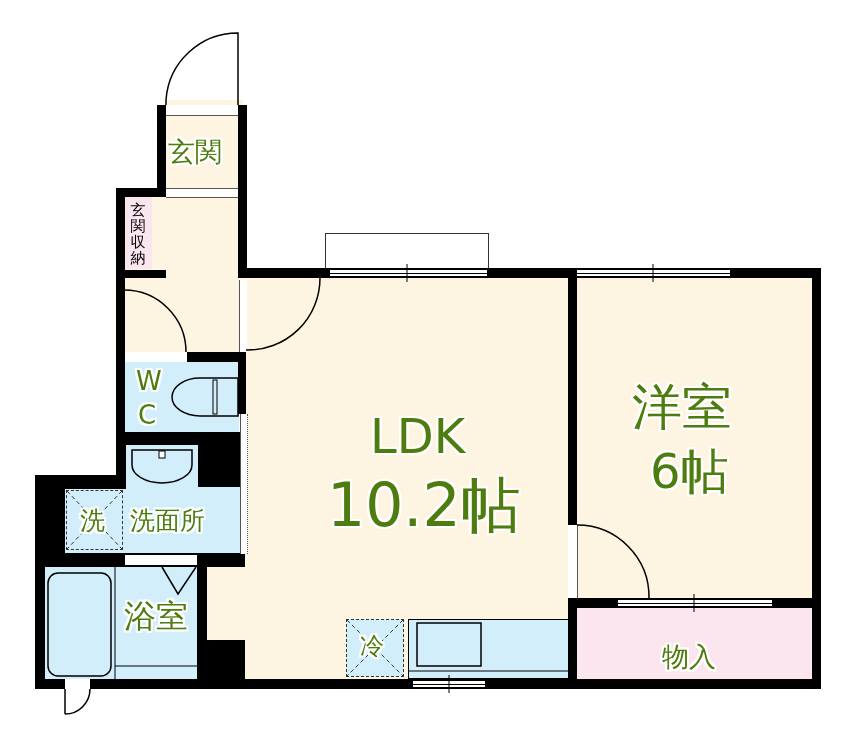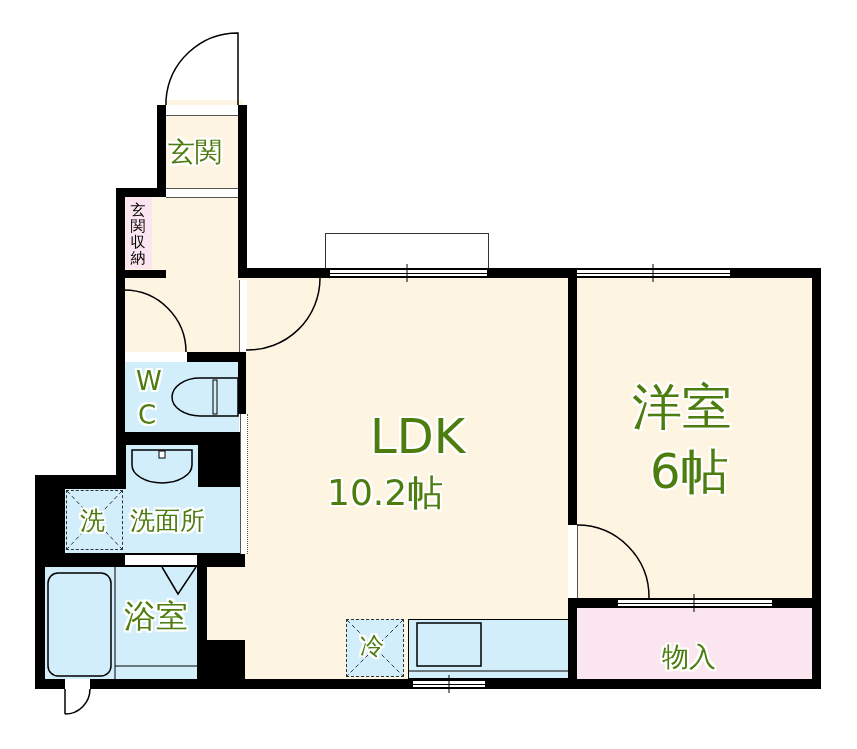--- a/index.html
+++ b/index.html
@@ -118,18 +118,18 @@
 
 <div class="label" style="left:136px;top:368px;font-size:26px;">W</div>
 <div class="label" style="left:138px;top:402px;font-size:26px;">C</div>
 
 <div class="label" style="left:80px;top:508px;font-size:25px;">洗</div>
 <div class="label" style="left:130px;top:508px;font-size:25px;">洗面所</div>
 <div class="label" style="left:124px;top:600px;font-size:32px;">浴室</div>
 <div class="label" style="left:360px;top:634px;font-size:24px;">冷</div>
 
 <div class="label" style="left:350px;top:412px;font-size:48px;margin-left:20px;">LDK</div>
-<div class="label" style="left:327px;top:475px;font-size:36px;">10.2帖</div>
+<div class="label" style="left:327px;top:475px;font-size:60px;">10.2帖</div>
 
 <div class="label" style="left:632px;top:382px;font-size:50px;">洋室</div>
 <div class="label" style="left:650px;top:447px;font-size:48px;">6帖</div>
 
 <div class="label" style="left:662px;top:643px;font-size:27px;">物入</div>
 
 </body></html>

